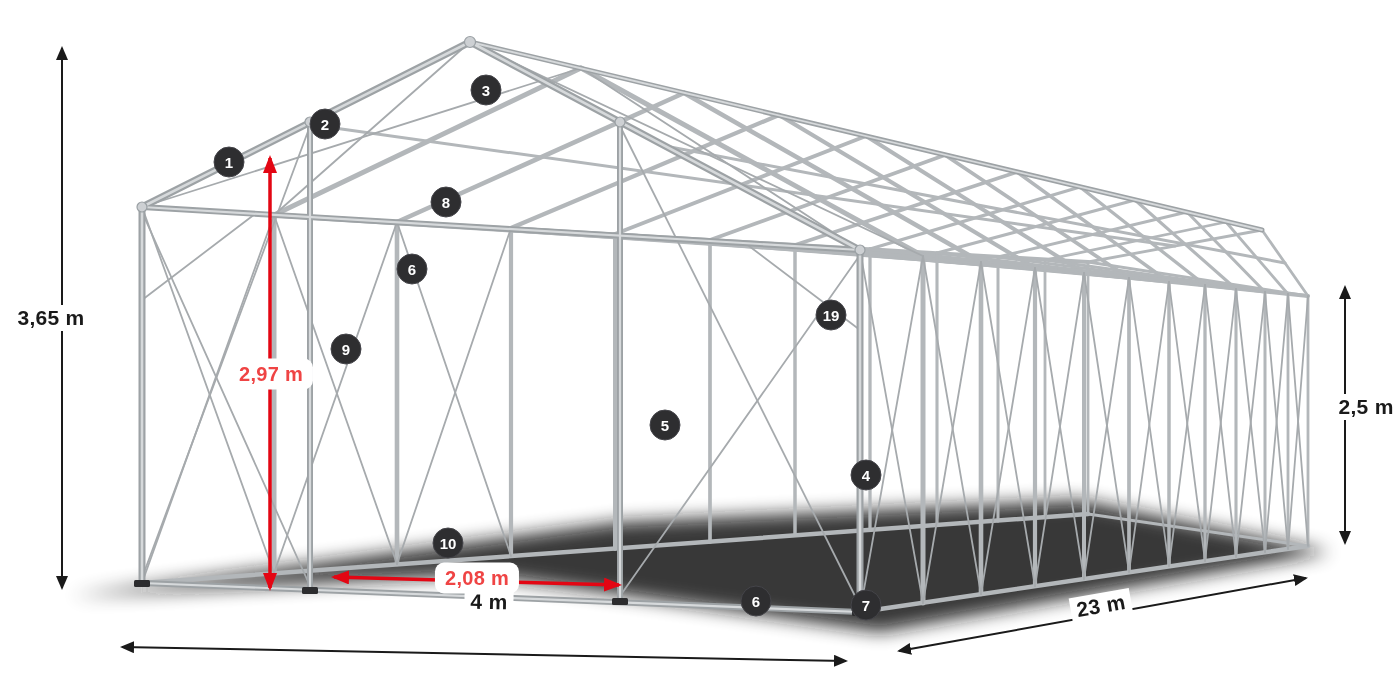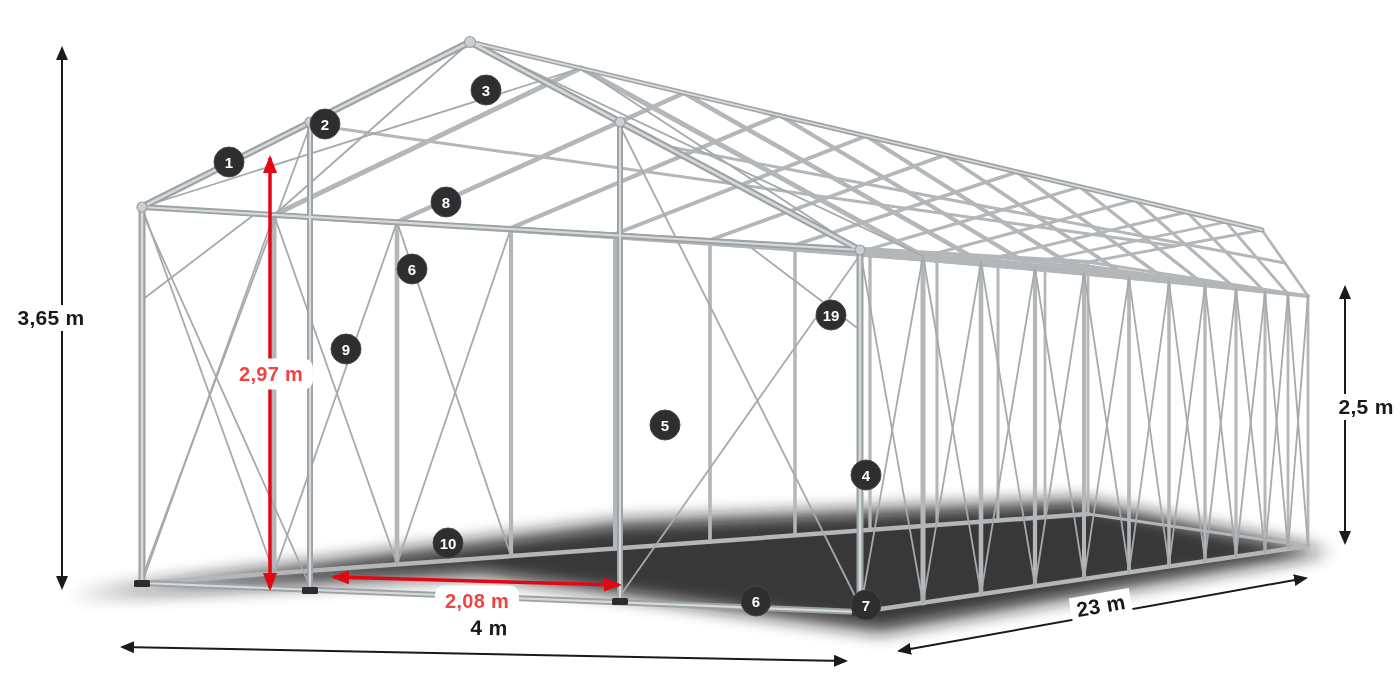--- a/index.html
+++ b/index.html
@@ -250,25 +250,25 @@
     </g>
 
     <g stroke="#e30613" stroke-width="3.5">
       <line x1="270" y1="158" x2="270" y2="588" marker-start="url(#arrowRed)" marker-end="url(#arrowRed)"></line>
       <line x1="334" y1="577" x2="619" y2="585" marker-start="url(#arrowRed)" marker-end="url(#arrowRed)"></line>
     </g>
   </svg>
 
   <div id="labels-layer">
       <div class="dim-label" style="left: 51px; top: 318px; transform: translate(-50%, -50%) rotate(0deg);">3,65 m</div>
-      <div class="dim-label" style="left: 489px; top: 628px; transform: translate(-50%, -50%) rotate(1deg);">4 m</div>
+      <div class="dim-label" style="left: 489px; top: 602px; transform: translate(-50%, -50%) rotate(1deg);">4 m</div>
       <div class="dim-label" style="left: 1101px; top: 606px; transform: translate(-50%, -50%) rotate(-10deg);">23 m</div>
       <div class="dim-label" style="left: 1366px; top: 407px; transform: translate(-50%, -50%) rotate(0deg);">2,5 m</div>
       <div class="dim-label accent" style="left: 271px; top: 374px; transform: translate(-50%, -50%) rotate(0deg);">2,97 m</div>
-      <div class="dim-label accent" style="left: 477px; top: 601px; transform: translate(-50%, -50%) rotate(0deg);">2,08 m</div>
+      <div class="dim-label accent" style="left: 477px; top: 578px; transform: translate(-50%, -50%) rotate(0deg);">2,08 m</div>
     </div>
   <div id="markers-layer">
       <div class="marker" style="left: 229px; top: 162px;">1</div>
       <div class="marker" style="left: 325px; top: 124px;">2</div>
       <div class="marker" style="left: 486px; top: 90px;">3</div>
       <div class="marker" style="left: 866px; top: 475px;">4</div>
       <div class="marker" style="left: 665px; top: 425px;">5</div>
       <div class="marker" style="left: 756px; top: 601px;">6</div>
       <div class="marker" style="left: 866px; top: 605px;">7</div>
       <div class="marker" style="left: 446px; top: 202px;">8</div>

